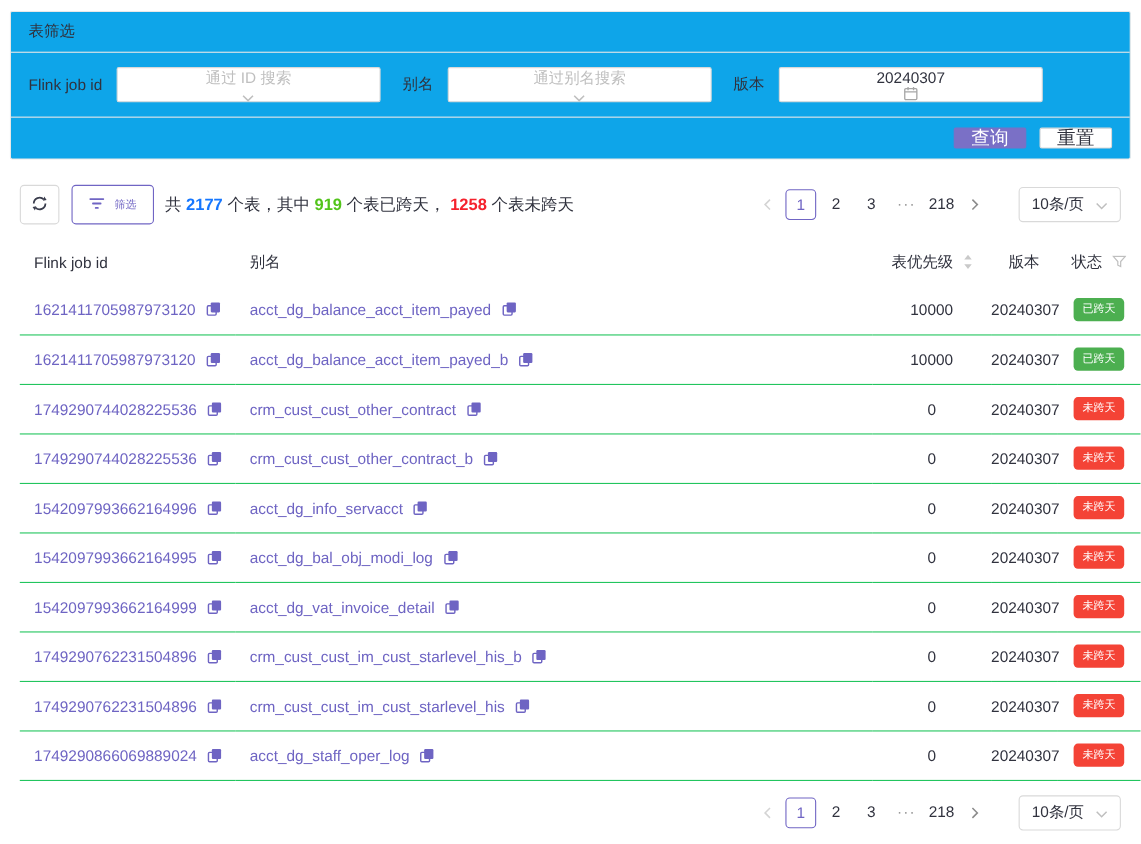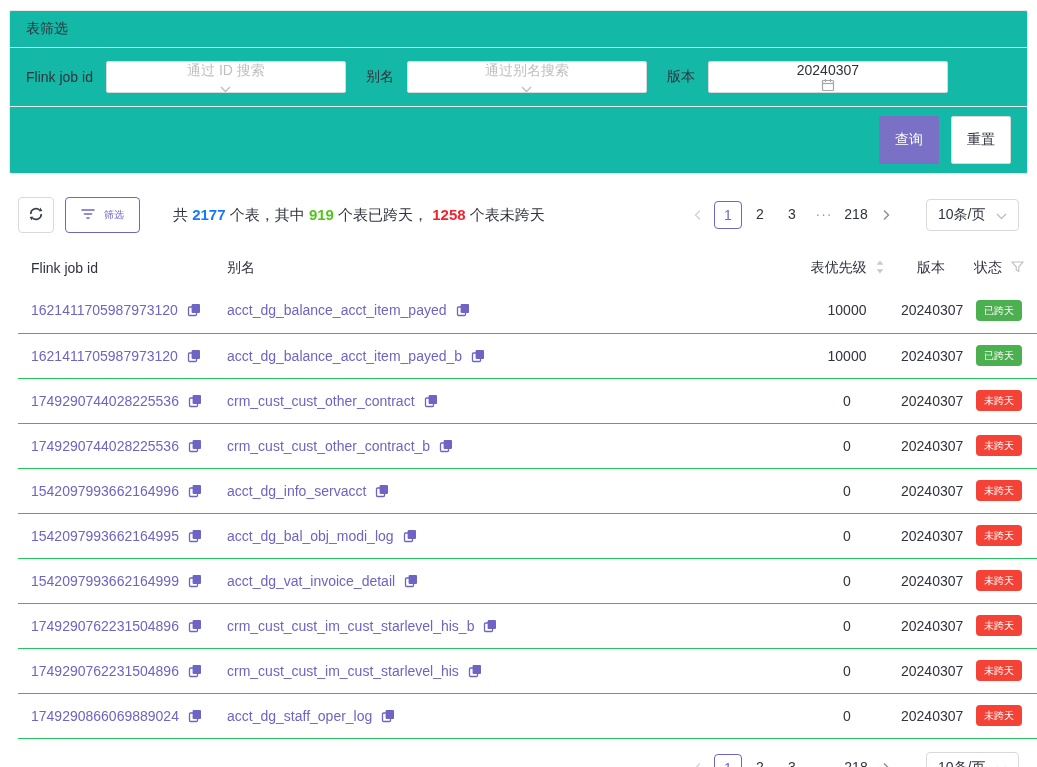--- a/index.html
+++ b/index.html
@@ -5,47 +5,47 @@
   * { box-sizing: border-box; margin: 0; padding: 0; }
   html,body { width: 1037px; height: 767px; background: #fff; overflow: hidden; }
   body {
     font-family: "Liberation Sans", "DejaVu Sans", sans-serif;
     font-size: 14px;
     color: var(--text, #30323e);
   }
   .page { padding: 10px 9px 0; }
 
   
-  .filter-card { border: 1px solid var(--border, #e8e8e8); border-radius: 2px; background: #14b8a6; }
+  .filter-card { border: 1px solid var(--border, #e8e8e8); border-radius: 2px; background: #0ea5e9; }
   .card-title { padding: 9px 16px; border-bottom: 1px solid var(--border, #e8e8e8); }
   .filter-row { display: flex; align-items: center; padding: 13px 16px; }
   .field-group { display: flex; align-items: center; margin-right: 20px; }
   .field-group:last-child { margin-right: 0; }
   .field-label { margin-right: 13px; white-space: nowrap; }
   .select-box, .date-box {
     width: 240px; height: 32px; border: 1px solid var(--input-border, #d9d9d9);
     border-radius: 2px; display: flex; align-items: center; justify-content: space-between;
     padding: 0 11px; background: #fff; cursor: pointer; flex-direction: column;
   }
   .placeholder { color: var(--muted, #bfbfbf); }
   .date-value { color: var(--text, #30323e); }
   .button-bar { border-top: 1px solid var(--border, #e8e8e8); padding: 9px 16px; display: flex; justify-content: flex-end; gap: 12px; }
-  .btn { height: 48px; padding: 1px 15px; border-radius: 2px; font-size: 14px; cursor: pointer;
+  .btn { height: 19px; padding: 1px 15px; border-radius: 2px; font-size: 17px; cursor: pointer;
          font-family: inherit; display: inline-flex; align-items: center; }
   .btn-primary { background: var(--primary-button, #7a70c6); border: 1px solid var(--primary-button, #7a70c6); color: #fff; }
   .btn-default { background: #fff; border: 1px solid var(--input-border, #d9d9d9); color: var(--text, #30323e); }
 
   
   .toolbar { display: flex; align-items: center; margin: 23px 9px 0 0; padding-left: 9px; }
   .icon-btn { width: 36px; height: 36px; border: 1px solid var(--input-border, #d9d9d9); border-radius: 4px;
               background: #fff; display: inline-flex; align-items: center; justify-content: center; cursor: pointer; }
   .filter-btn { height: 36px; margin-left: 11px; padding: 0 15px; border: 1px solid var(--accent, #7065c4);
                 border-radius: 4px; background: #fff; color: var(--accent, #7065c4); font-size: 10px;
                 display: inline-flex; align-items: center; gap: 9px; cursor: pointer; font-family: inherit; }
-  .summary { margin-left: 33px; font-size: 15px; white-space: pre; }
+  .summary { margin-left: 10px; font-size: 15px; white-space: pre; }
   .summary b { font-weight: bold; }
   .num-total { color: var(--total-blue, #1677ff); }
   .num-crossed { color: var(--crossed-green, #52c41a); }
   .num-uncrossed { color: var(--uncrossed-red, #f5222d); }
 
   
   .pagination { display: flex; align-items: center; margin-left: auto; }
   .pg-item { min-width: 28px; height: 28px; line-height: 26px; text-align: center; margin: 0 2px;
              border-radius: 4px; cursor: pointer; color: var(--text, #30323e); user-select: none; }
   .pg-item.active { border: 1px solid var(--accent, #7065c4); color: var(--accent, #7065c4); }

